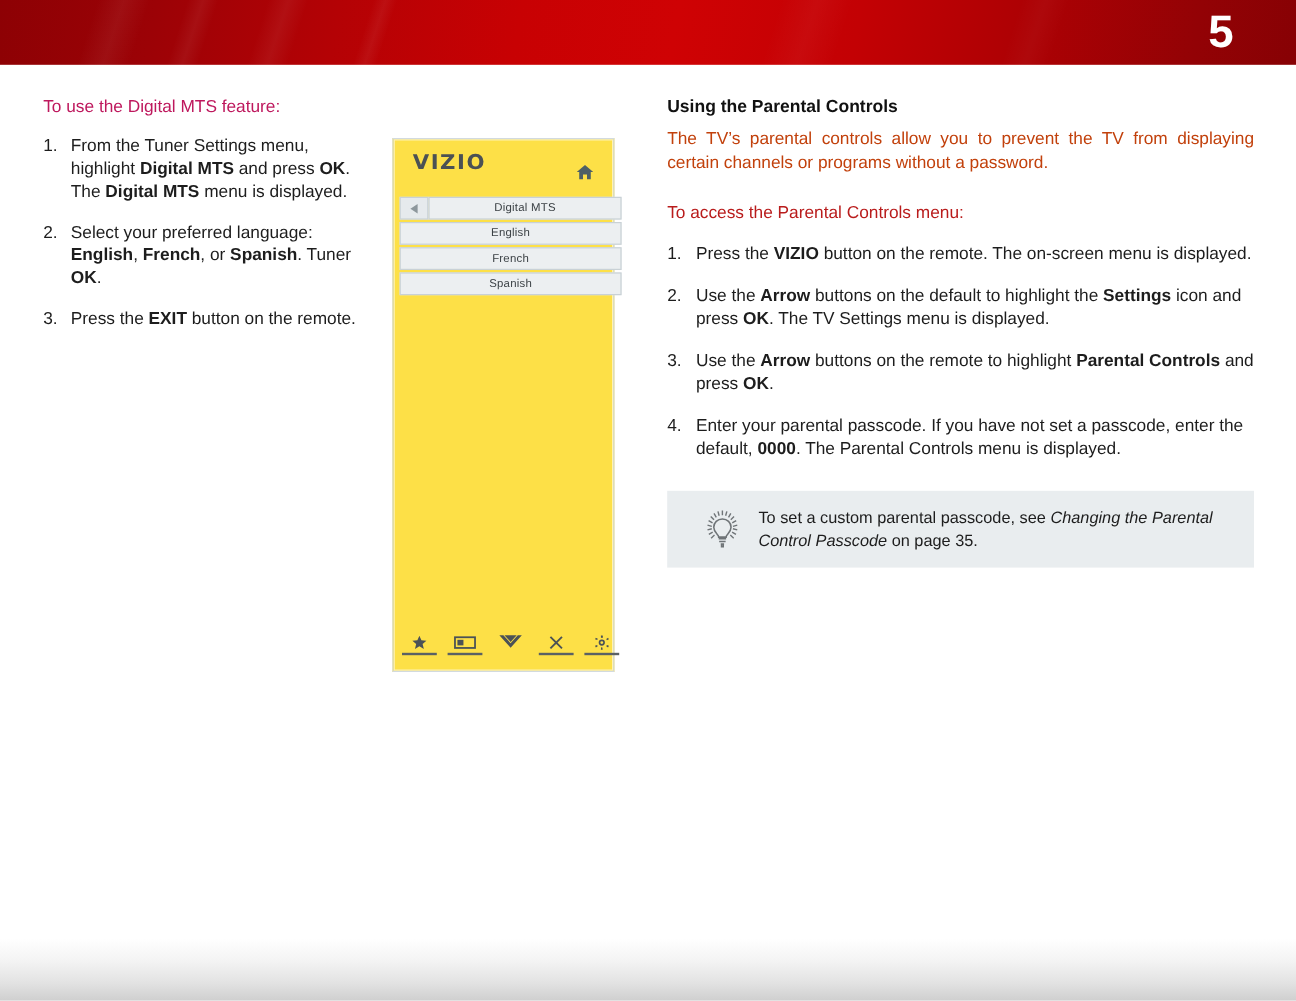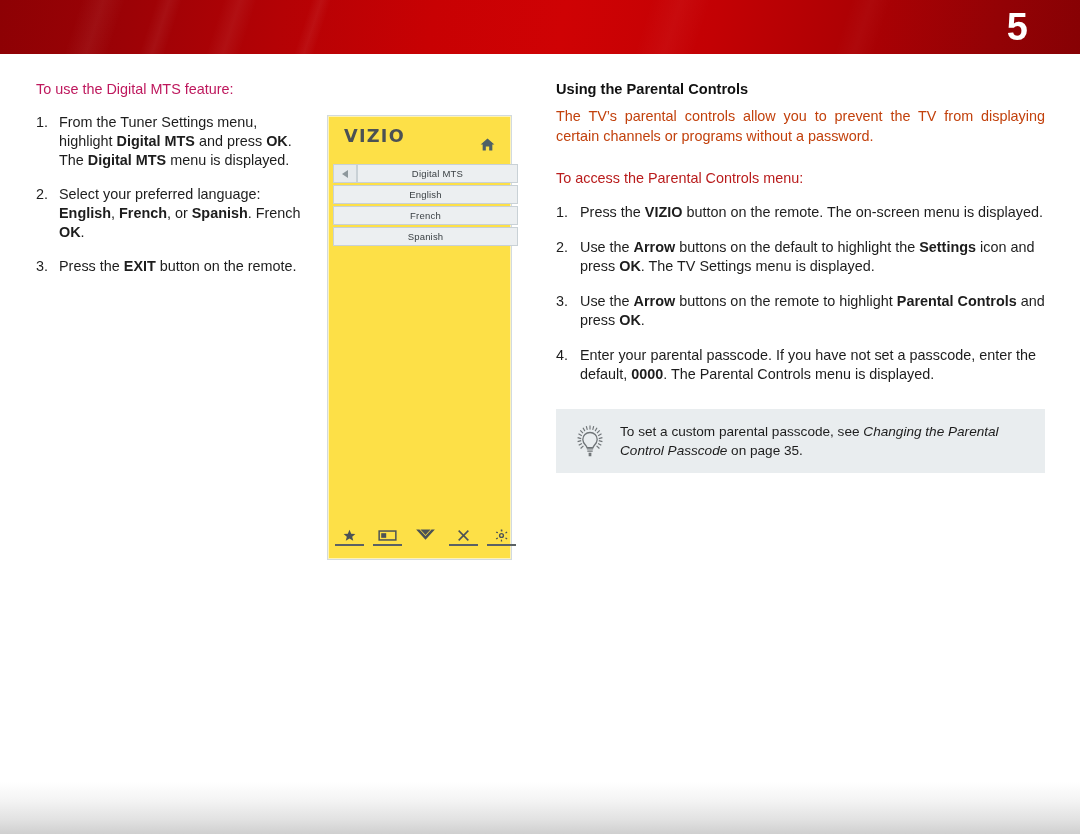--- a/index.html
+++ b/index.html
@@ -258,21 +258,21 @@
 
   
   .tipbox {
     position: relative;
     margin-top: 24px;
     width: 489px;
     min-height: 58px;
     background: #e9edef;
     display: flex;
     align-items: center;
-    padding: 10px 14px 10px 12px;
+    padding: 10px 14px 10px 24px;
   }
   .bulb-icon {
     flex: 0 0 auto;
     width: 44px;
     height: 44px;
     margin-right: 8px;
     color: #6f7477;
   }
   .tip-text {
     flex: 1 1 auto;
@@ -319,21 +319,21 @@
 
     <div class="col-left">
       <div class="lead">To use the Digital MTS feature:</div>
       <div class="olist" id="left-steps">
           <div class="item">
             <div class="marker">1.</div>
             <div class="itext"><span>From the Tuner Settings menu, highlight </span><b>Digital MTS</b><span> and press </span><b>OK</b><span>. The </span><b>Digital MTS</b><span> menu is displayed.</span></div>
           </div>
           <div class="item">
             <div class="marker">2.</div>
-            <div class="itext"><span>Select your preferred language: </span><b>English</b><span>, </span><b>French</b><span>, or </span><b>Spanish</b><span>. French </span><b>OK</b><span>.</span></div>
+            <div class="itext"><span>Select your preferred language: </span><b>English</b><span>, </span><b>French</b><span>, or </span><b>Spanish</b><span>. Tuner </span><b>OK</b><span>.</span></div>
           </div>
           <div class="item">
             <div class="marker">3.</div>
             <div class="itext"><span>Press the </span><b>EXIT</b><span> button on the remote.</span></div>
           </div>
         </div>
     </div>
 
     <div class="col-mid">
       <div class="tv-panel">

